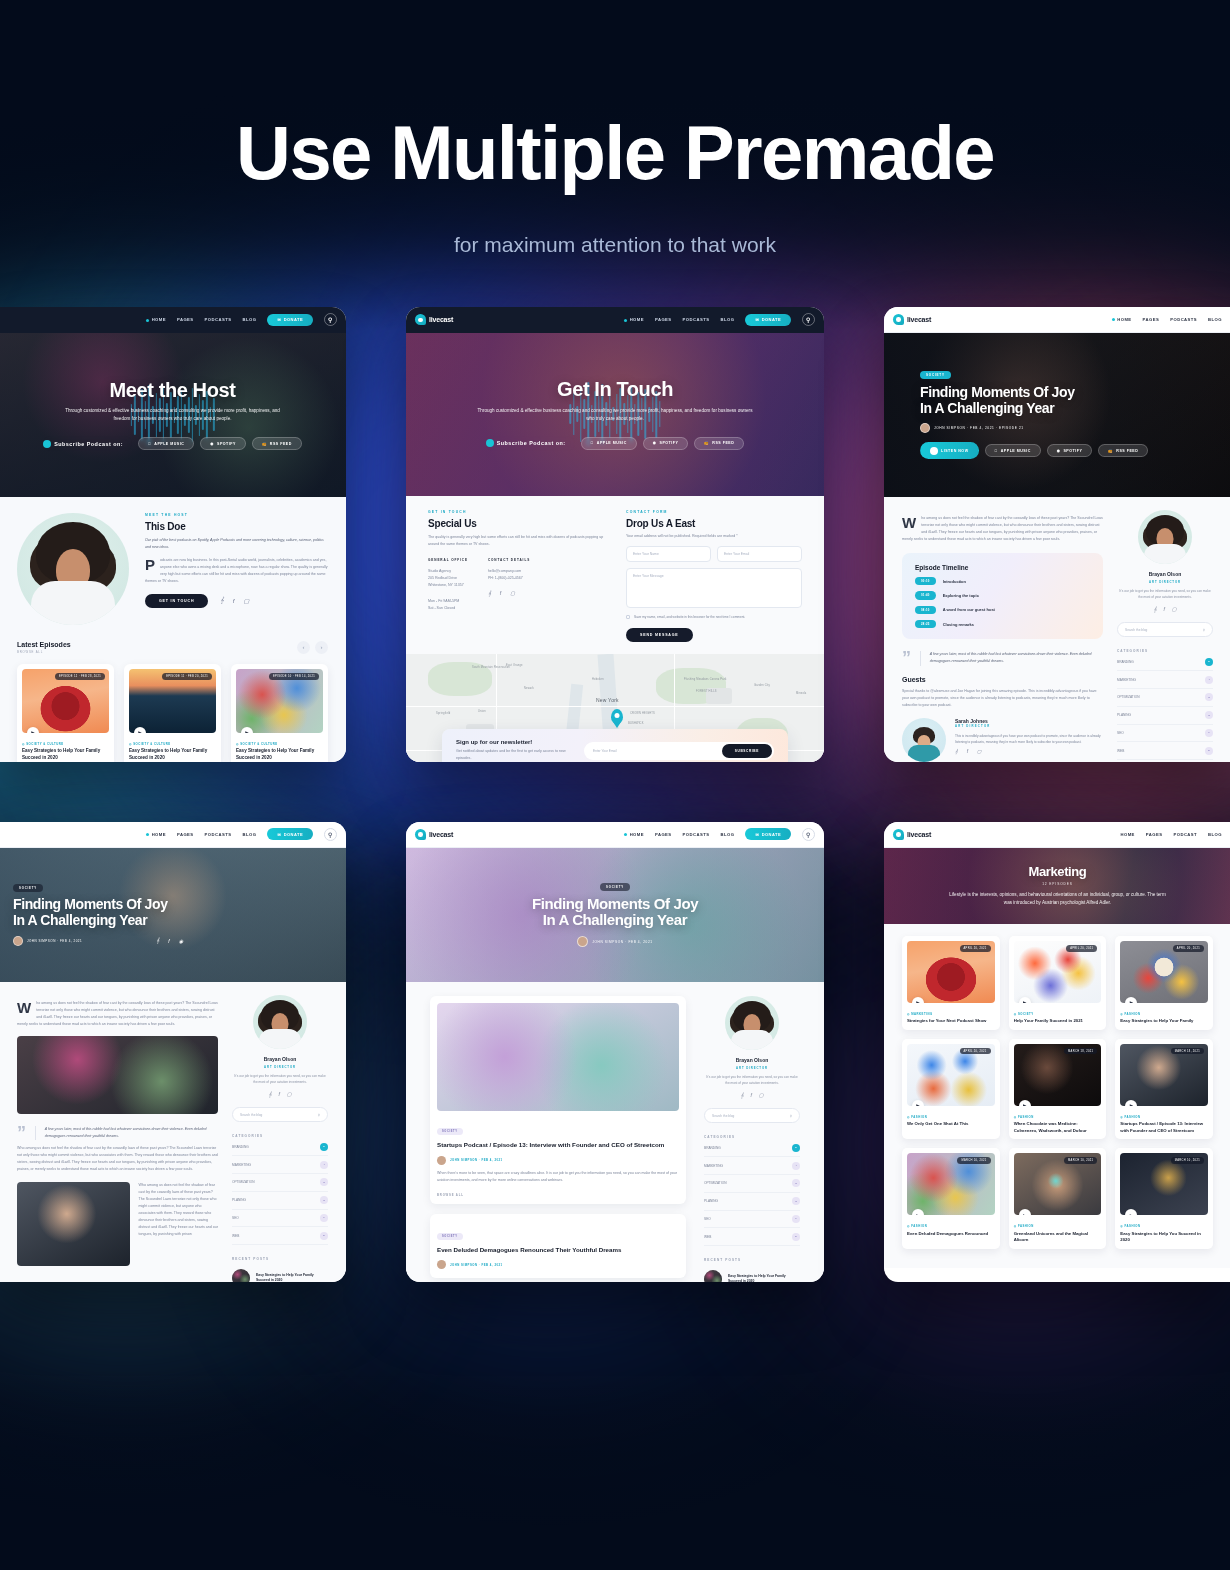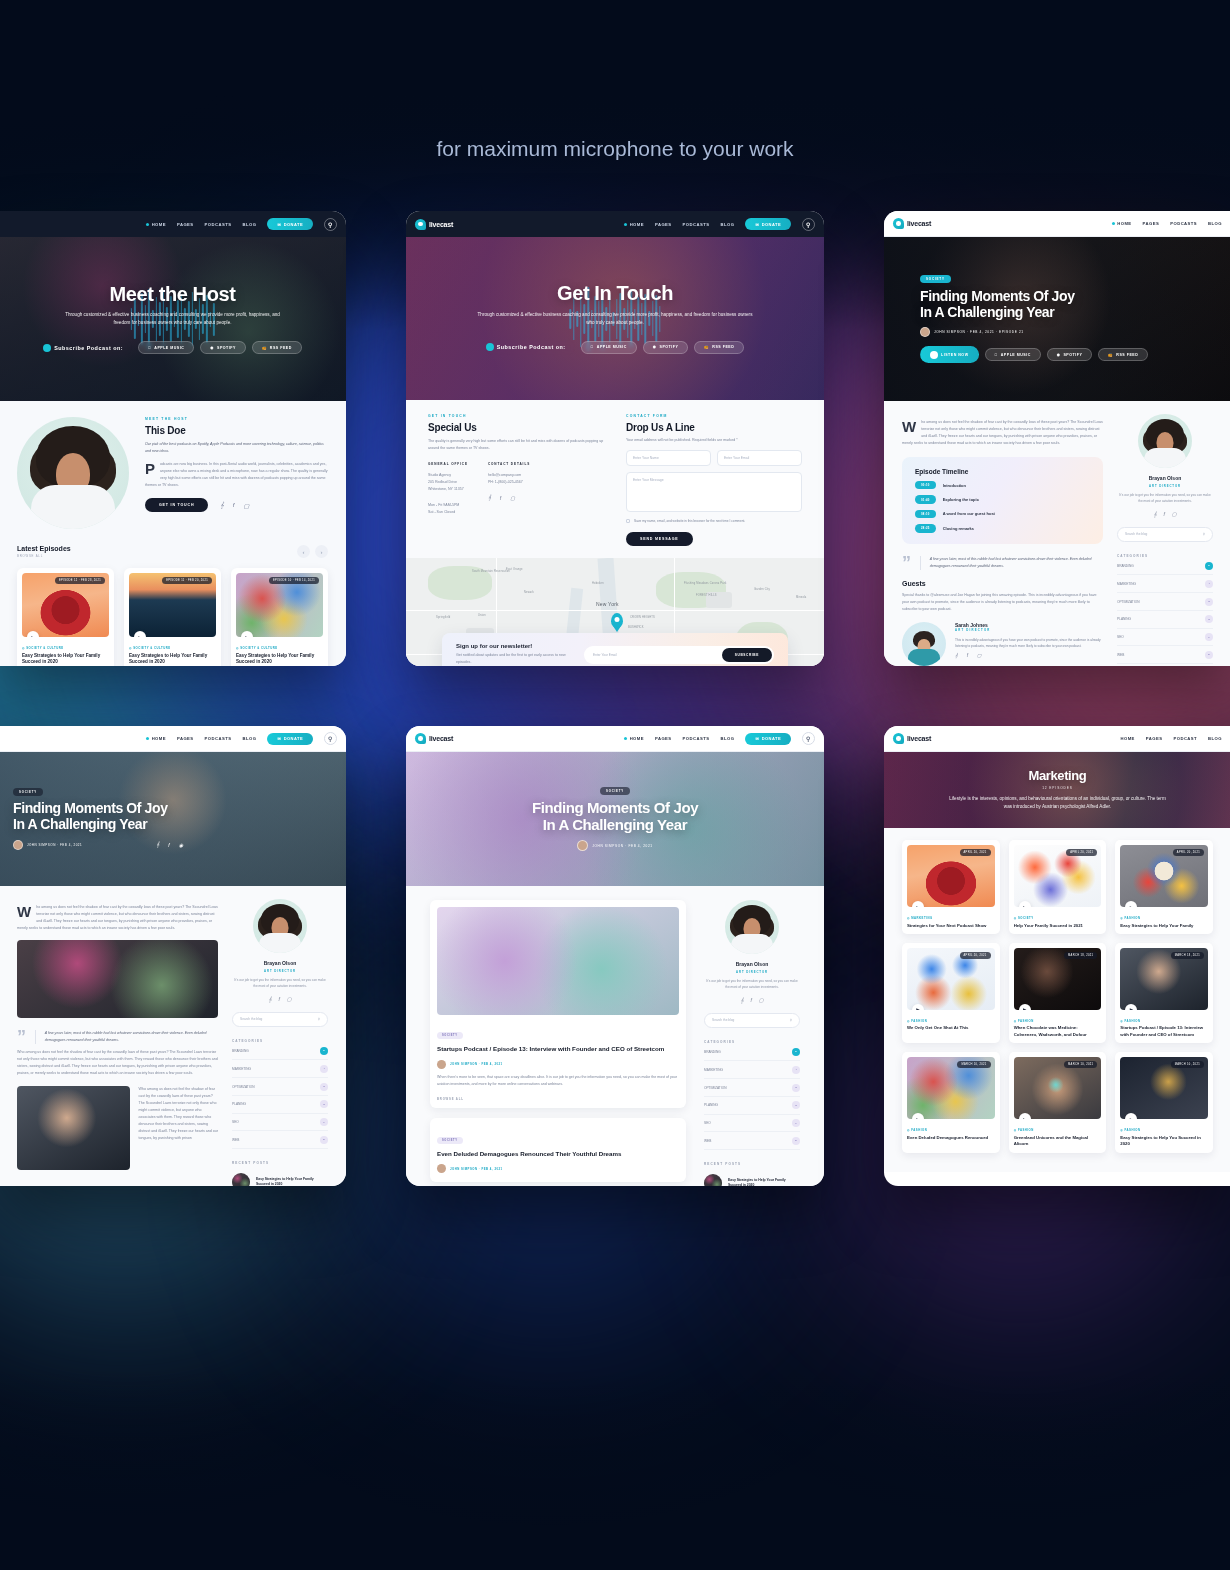--- a/index.html
+++ b/index.html
@@ -263,23 +263,24 @@
   <div class="bg-blob blob-rose"></div>
   <div class="bg-blob blob-lowteal"></div>
   <div class="bg-blob blob-lowblue"></div>
   <div class="bg-blob blob-lowviolet"></div>
   <div class="bg-fade-top"></div>
   <div class="bg-fade-bot"></div>
 </div>
 
 <div class="hero">
   <h1 class="hero-title">
+    <span>Use Multiple Premade</span>
   </h1>
   <div class="hero-sub">
-    <div>for maximum microphone to your work</div>
+    <div>for maximum attention to that work</div>
   </div>
 </div>
 
 <div class="demos">
 
   <div class="row">
 
     <div class="shot left">
       <div class="nav dark">
         <div class="nav-links">
@@ -488,21 +489,21 @@
                 <div class="socials" style="margin-top:8px;font-size:5px">
                   <i>𝄞</i>
                   <i>f</i>
                   <i>▢</i>
                 </div>
               </div>
             </div>
           </div>
           <div style="width:50%">
             <div class="kicker">CONTACT FORM</div>
-            <div class="h2">Drop Us A Line</div>
+            <div class="h2">Drop Us A East</div>
             <div class="para" style="margin-top:4px">Your email address will not be published. Required fields are marked *</div>
             <div style="display:flex;gap:6px;margin-top:6px">
               <div class="inp" style="flex:1">Enter Your Name</div>
               <div class="inp" style="flex:1">Enter Your Email</div>
             </div>
             <div class="inp area" style="margin-top:6px">Enter Your Message</div>
             <div style="display:flex;gap:4px;align-items:flex-start;margin-top:6px">
               <span style="width:4px;height:4px;border:1px solid #ccd3e0;border-radius:1px;margin-top:1px;flex:none"></span>
               <span class="para" style="margin:0;font-size:3.2px">Save my name, email, and website in this browser for the next time I comment.</span>
             </div>

